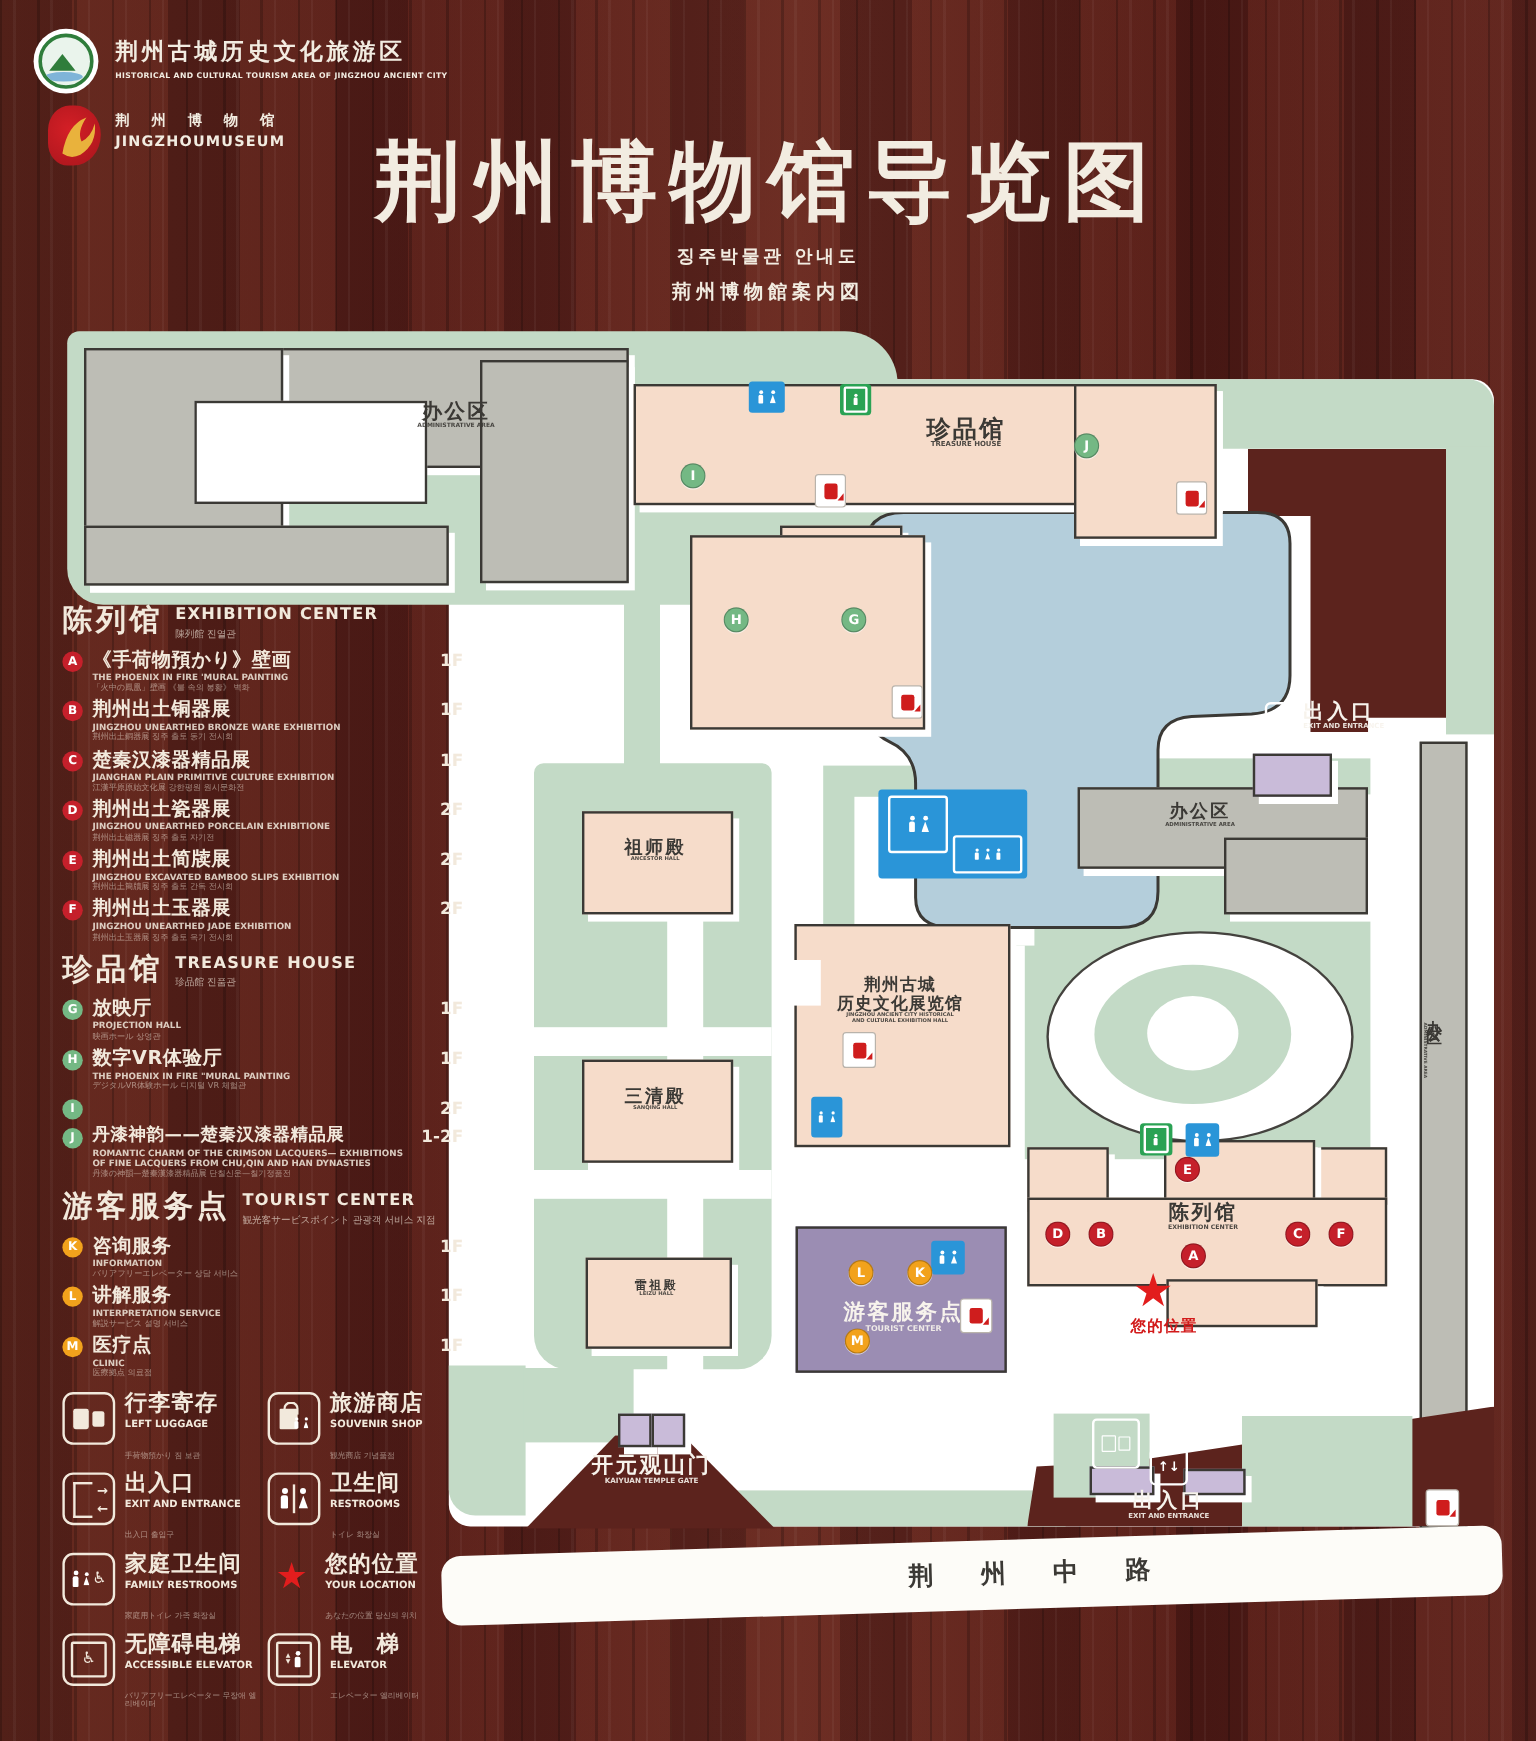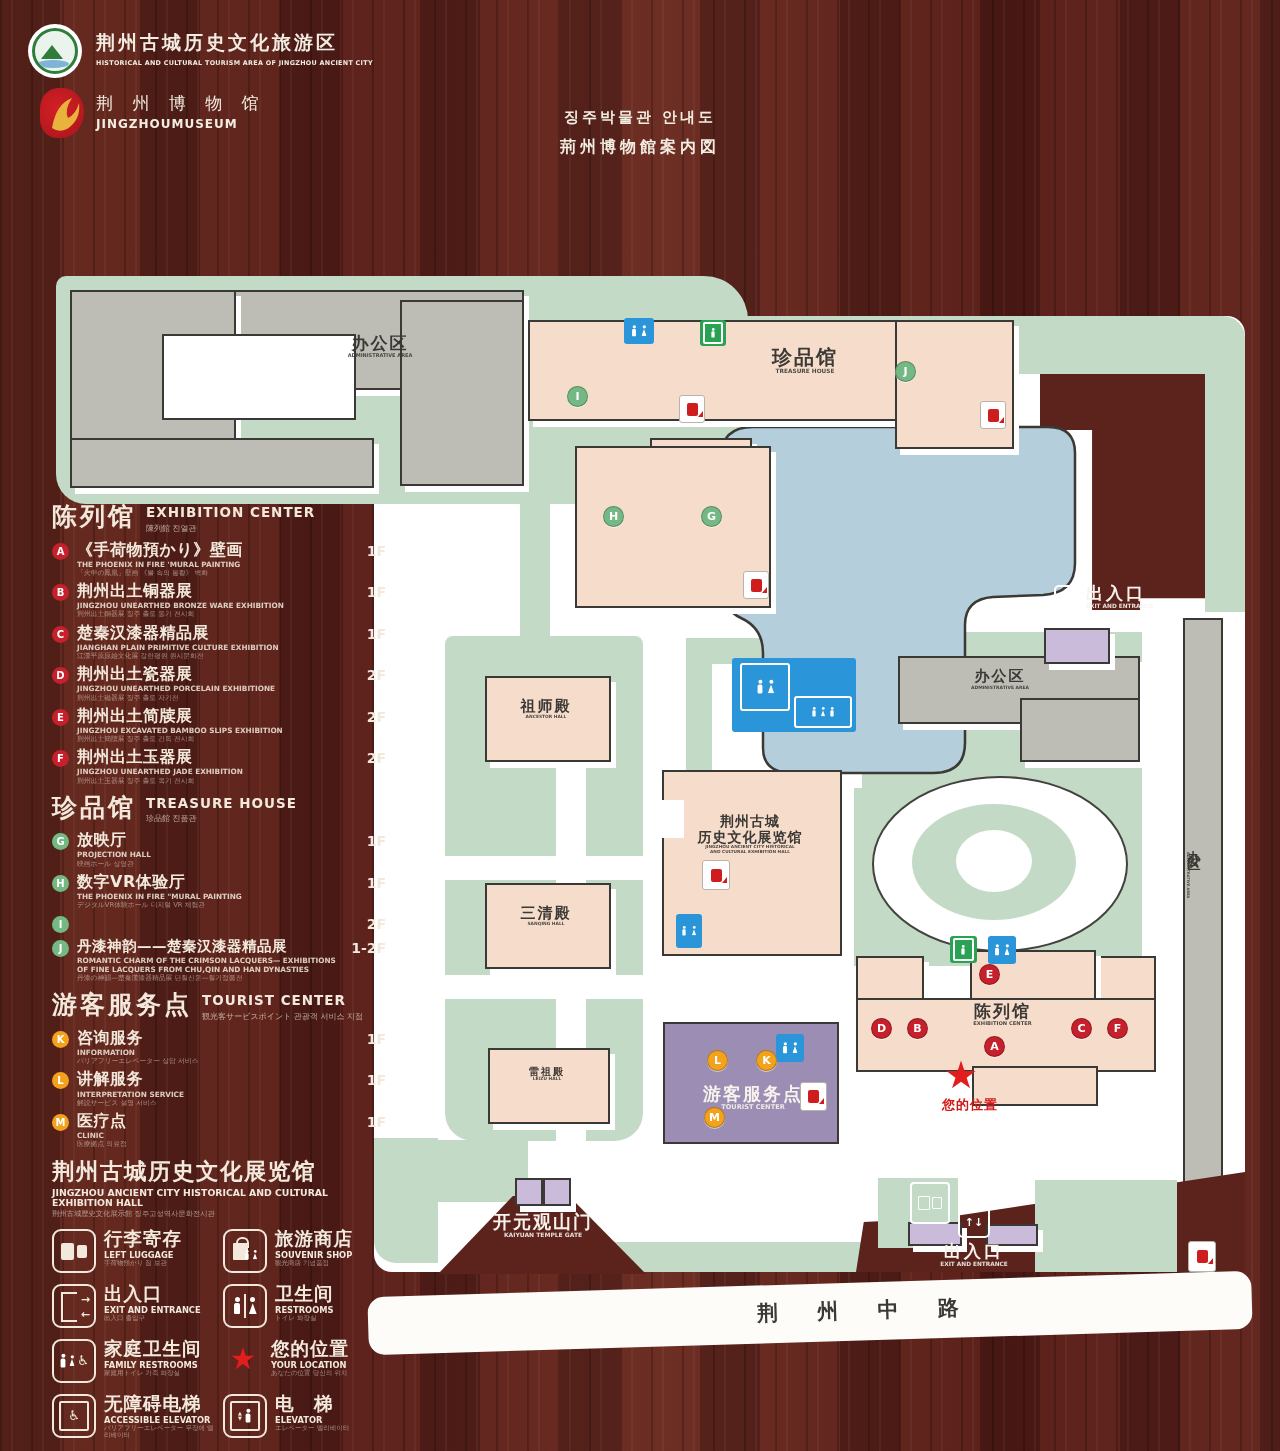--- a/index.html
+++ b/index.html
@@ -58,21 +58,21 @@
   .hallsec .cn{display:block;font-size:22.5px;font-weight:bold;letter-spacing:1.5px}
   .hallsec .en{display:block;font-size:9.3px;font-weight:bold;margin-top:4px}
   .hallsec .sub{display:block;font-size:7.3px;opacity:.55;margin-top:2px}
   .fac{display:grid;grid-template-columns:1fr 1fr;column-gap:6px;row-gap:11px;margin-top:12px}
   .fcell{display:flex;gap:8px;align-items:flex-start;line-height:1.05}
   .ficon{width:40px;height:40px;flex:none;border:2.5px solid #f2e9dc;border-radius:9px;position:relative;
          display:flex;align-items:center;justify-content:center}
   .ficon.nob{border:none}
   .fcell .cn{display:block;font-size:18.5px;font-weight:bold;letter-spacing:1px}
   .fcell .en{display:block;font-size:8.3px;font-weight:bold;margin-top:2px}
-  .fcell .sub{display:block;font-size:6.5px;opacity:.5;margin-top:1px}
+  .fcell .sub{display:block;font-size:6.5px;opacity:.5;margin-top:19px}
 </style>
 </head>
 <body>
 
 <div id="stage">
 
   <div class="abs" style="left:28px;top:24px;width:58px;height:58px">
     <div style="width:54px;height:54px;border-radius:50%;background:#fff;display:flex;align-items:center;justify-content:center">
       <div style="width:40px;height:40px;border-radius:50%;border:3px solid #2f7d3b;background:#eaf4ec;position:relative;overflow:hidden">
         <div style="position:absolute;left:6px;top:14px;width:0;height:0;border-left:11px solid transparent;border-right:11px solid transparent;border-bottom:14px solid #2f7d3b"></div>
@@ -85,25 +85,26 @@
     <div style="font-size:6.4px;font-weight:bold;letter-spacing:.3px;margin-top:3px">HISTORICAL AND CULTURAL TOURISM AREA OF JINGZHOU ANCIENT CITY</div>
   </div>
   <div class="abs" style="left:40px;top:88px;width:46px;height:52px">
     <div style="width:44px;height:50px;background:radial-gradient(circle at 40% 40%,#d41f26,#a8151c);border-radius:46% 54% 58% 42%;position:relative">
       <svg width="44" height="50" viewBox="0 0 44 50" style="position:absolute;left:0;top:0">
         <path d="M12,40 Q16,16 32,10 Q24,22 28,30 Q36,26 39,15 Q41,32 27,41 Q19,45 12,40 Z" fill="#e9b23c"></path>
       </svg>
     </div>
   </div>
   <div class="abs hdr-cn" style="left:96px;top:92px">
-    <div style="font-size:17px;font-weight:normal;letter-spacing:7px">荆 州 博 物 馆</div>
+    <div style="font-size:12px;font-weight:bold;letter-spacing:7px">荆 州 博 物 馆</div>
     <div style="font-size:12px;font-weight:bold;letter-spacing:1px;margin-top:2px">JINGZHOUMUSEUM</div>
   </div>
 
   <div class="abs hdr-cn" style="left:240px;top:104px;width:800px;text-align:center">
+    <div style="font-size:72px;font-weight:bold;letter-spacing:10px">荆州博物馆导览图</div>
     <div style="font-size:15px;font-weight:bold;letter-spacing:3px;margin-top:4px">징주박물관 안내도</div>
     <div style="font-size:16px;font-weight:bold;letter-spacing:4px;margin-top:10px">荊州博物館案内図</div>
   </div>
 
   <div class="whitebox" style="left:374px;top:316px;width:871px;height:956px;border-radius:18px"></div>
 
   <div class="wood" style="left:1040px;top:374px;width:205px;height:236px;clip-path:polygon(0 0,100% 0,100% 95%,48.8% 95%,48.8% 100%,25.4% 100%,25.4% 23.7%,0 23.7%)"></div>
 
   <div class="green" style="left:56px;top:276px;width:692px;height:228px;border-radius:10px 44px 10px 30px"></div>
   <div class="green" style="left:520px;top:316px;width:725px;height:58px;border-radius:0 22px 0 0"></div>
@@ -450,25 +451,20 @@
     <div class="itm">
       <span class="mk2 mk-orange">M</span>
       <span class="txt">
           <span class="cn">医疗点</span>
           <span class="en">CLINIC</span>
           <span class="sub">医療拠点  의료점</span>
         </span>
       <span class="fl">1F</span>
     </div>
 
-    <div class="hallsec">
-      <span class="cn">荆州古城历史文化展览馆</span>
-      <span class="en">JINGZHOU ANCIENT CITY HISTORICAL AND CULTURAL EXHIBITION HALL</span>
-      <span class="sub">荆州古城歴史文化展示館   징주고성역사문화전시관</span>
-    </div>
 
     <div class="fac">
       <div class="fcell">
         <span class="ficon">
           <span style="width:13px;height:17px;background:#f2e9dc;border-radius:2px;margin-right:3px"></span>
           <span style="width:10px;height:13px;background:#f2e9dc;border-radius:2px"></span>
         </span>
         <span class="txt">
             <span class="cn">行李寄存</span>
             <span class="en">LEFT LUGGAGE</span>

